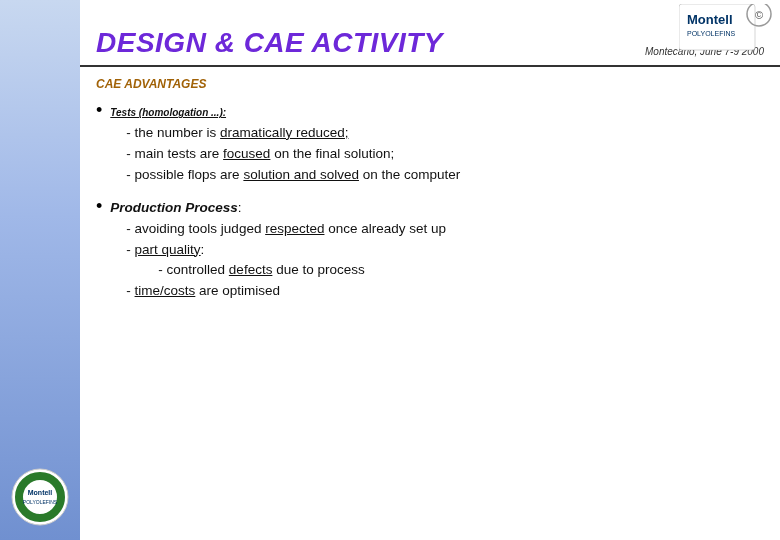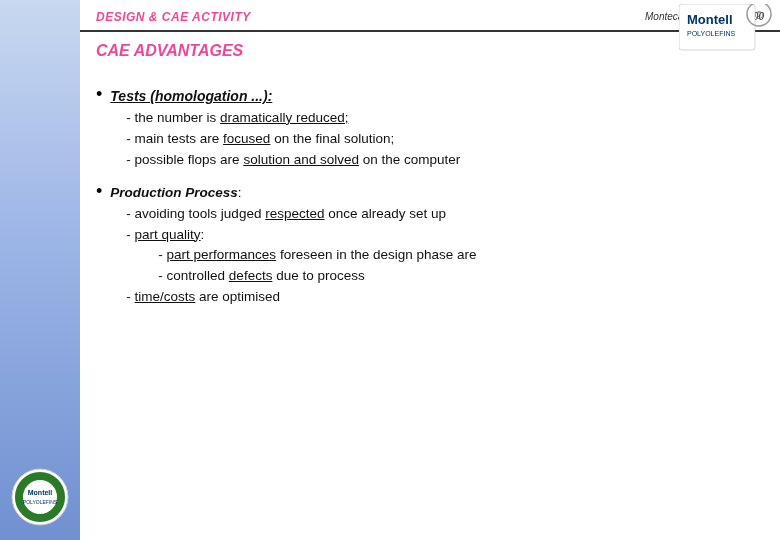--- a/index.html
+++ b/index.html
@@ -39,49 +39,50 @@
 
     .header {
       padding: 10px 16px 6px 16px;
       border-bottom: 2px solid #333;
       display: flex;
       align-items: flex-end;
       justify-content: space-between;
     }
 
     .title {
-      font-size: 12px;
+      font-size: 28px;
       font-weight: bold;
       font-style: italic;
-      color: #ec4899;
+      color: #6d28d9;
       letter-spacing: 0.5px;
+      margin-top: 17px;
     }
 
     .subtitle-right {
       font-size: 10px;
       color: #333;
       font-style: italic;
       padding-bottom: 2px;
     }
 
     .content-area {
       padding: 10px 20px 10px 16px;
       flex: 1;
     }
 
     .section-title {
-      font-size: 16px;
+      font-size: 12px;
       font-weight: bold;
       font-style: italic;
-      margin-bottom: 26px;
-      color: #ec4899;
+      margin-bottom: 11px;
+      color: #a16207;
     }
 
     .bullet-header {
-      font-size: 14px;
+      font-size: 10px;
       font-weight: bold;
       text-decoration: underline;
       font-style: italic;
       margin-bottom: 18px;
     }
 
     .bullet-point {
       display: flex;
       align-items: flex-start;
       margin-bottom: 12px;
@@ -171,23 +172,20 @@
       <span class="bullet-dot">•</span>
       <div class="bullet-content">
         <span style="font-weight:bold; font-style:italic;">Production Process</span><span>:</span><br>
         <span class="dash-line" style="padding-left:16px;">
           - avoiding tools judged <span class="underline">respected</span> once already set up
         </span>
         <span class="dash-line" style="padding-left:16px;">
           - <span class="underline">part quality</span>:
         </span>
         <span class="dash-line" style="padding-left:48px;">
-          - <span class="underline">part performances</span> foreseen in the design phase are
-        </span>
-        <span class="dash-line" style="padding-left:48px;">
           - controlled <span class="underline">defects</span> due to process
         </span>
         <span class="dash-line" style="padding-left:16px;">
           - <span class="underline">time/costs</span> are optimised
         </span>
       </div>
     </div>
 
   </div>
 </div>

